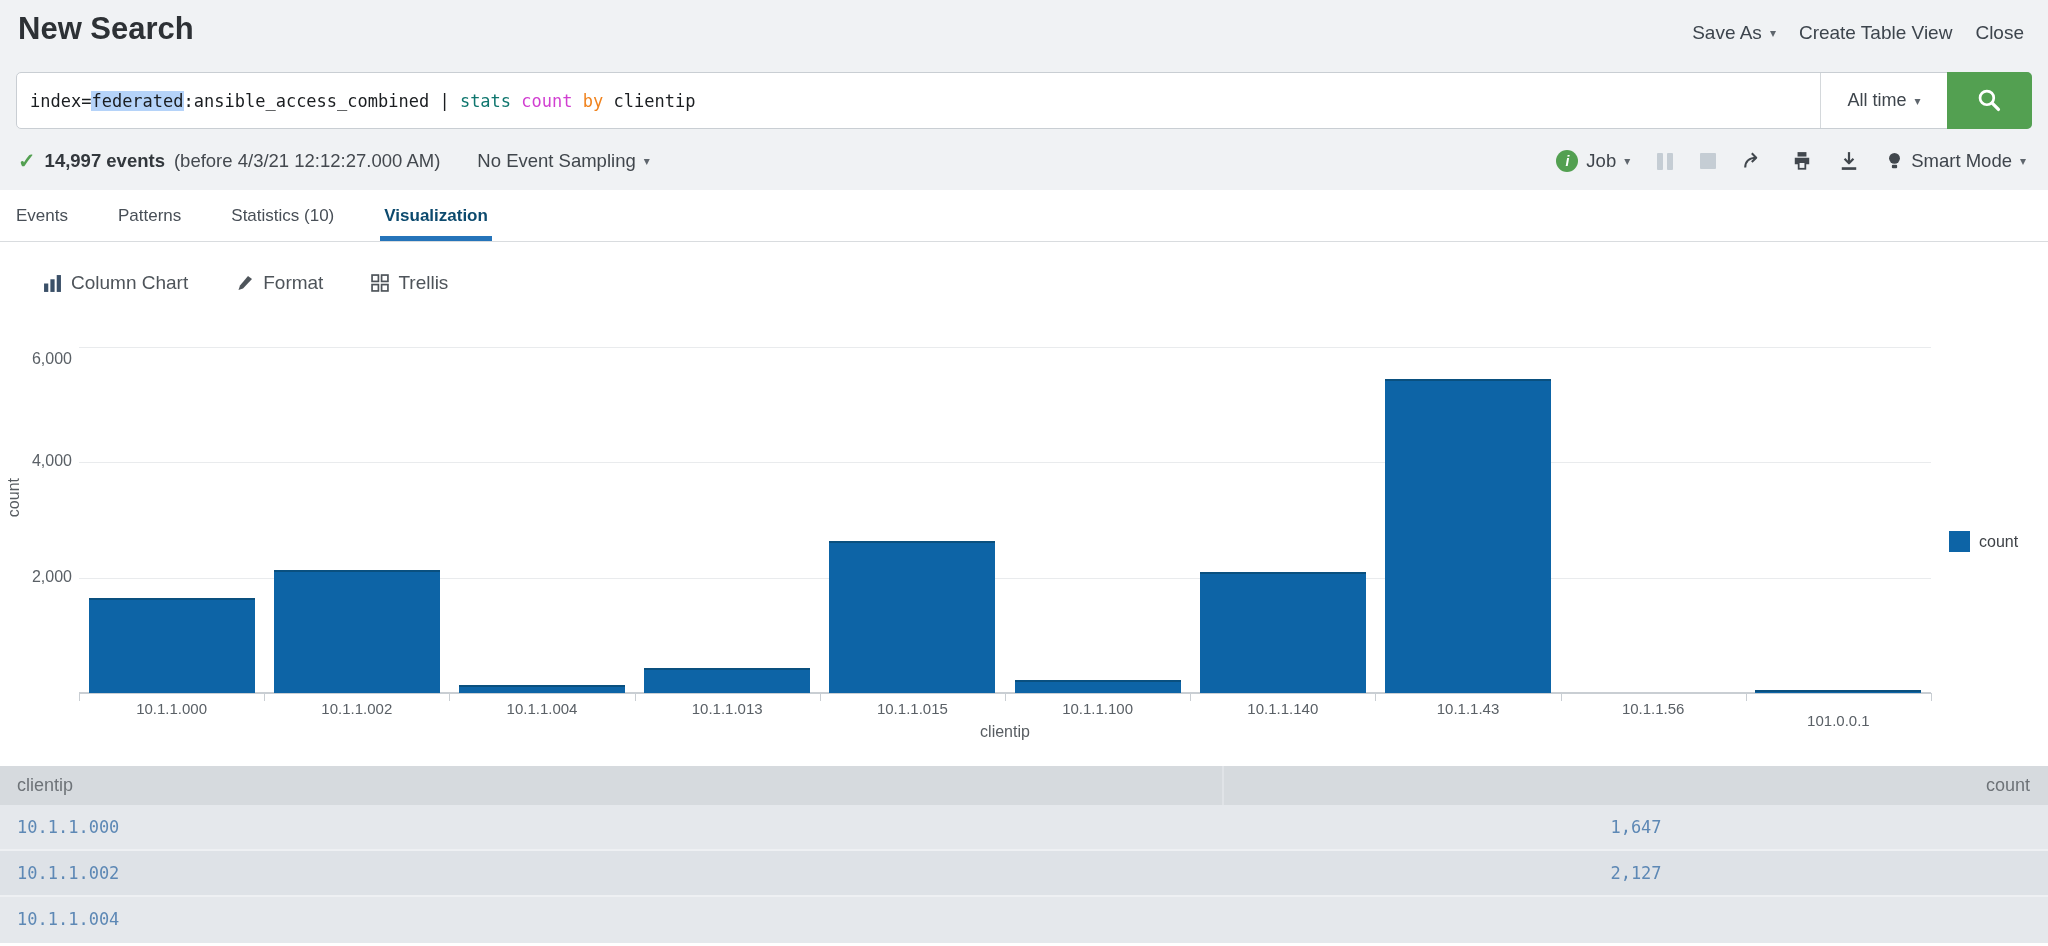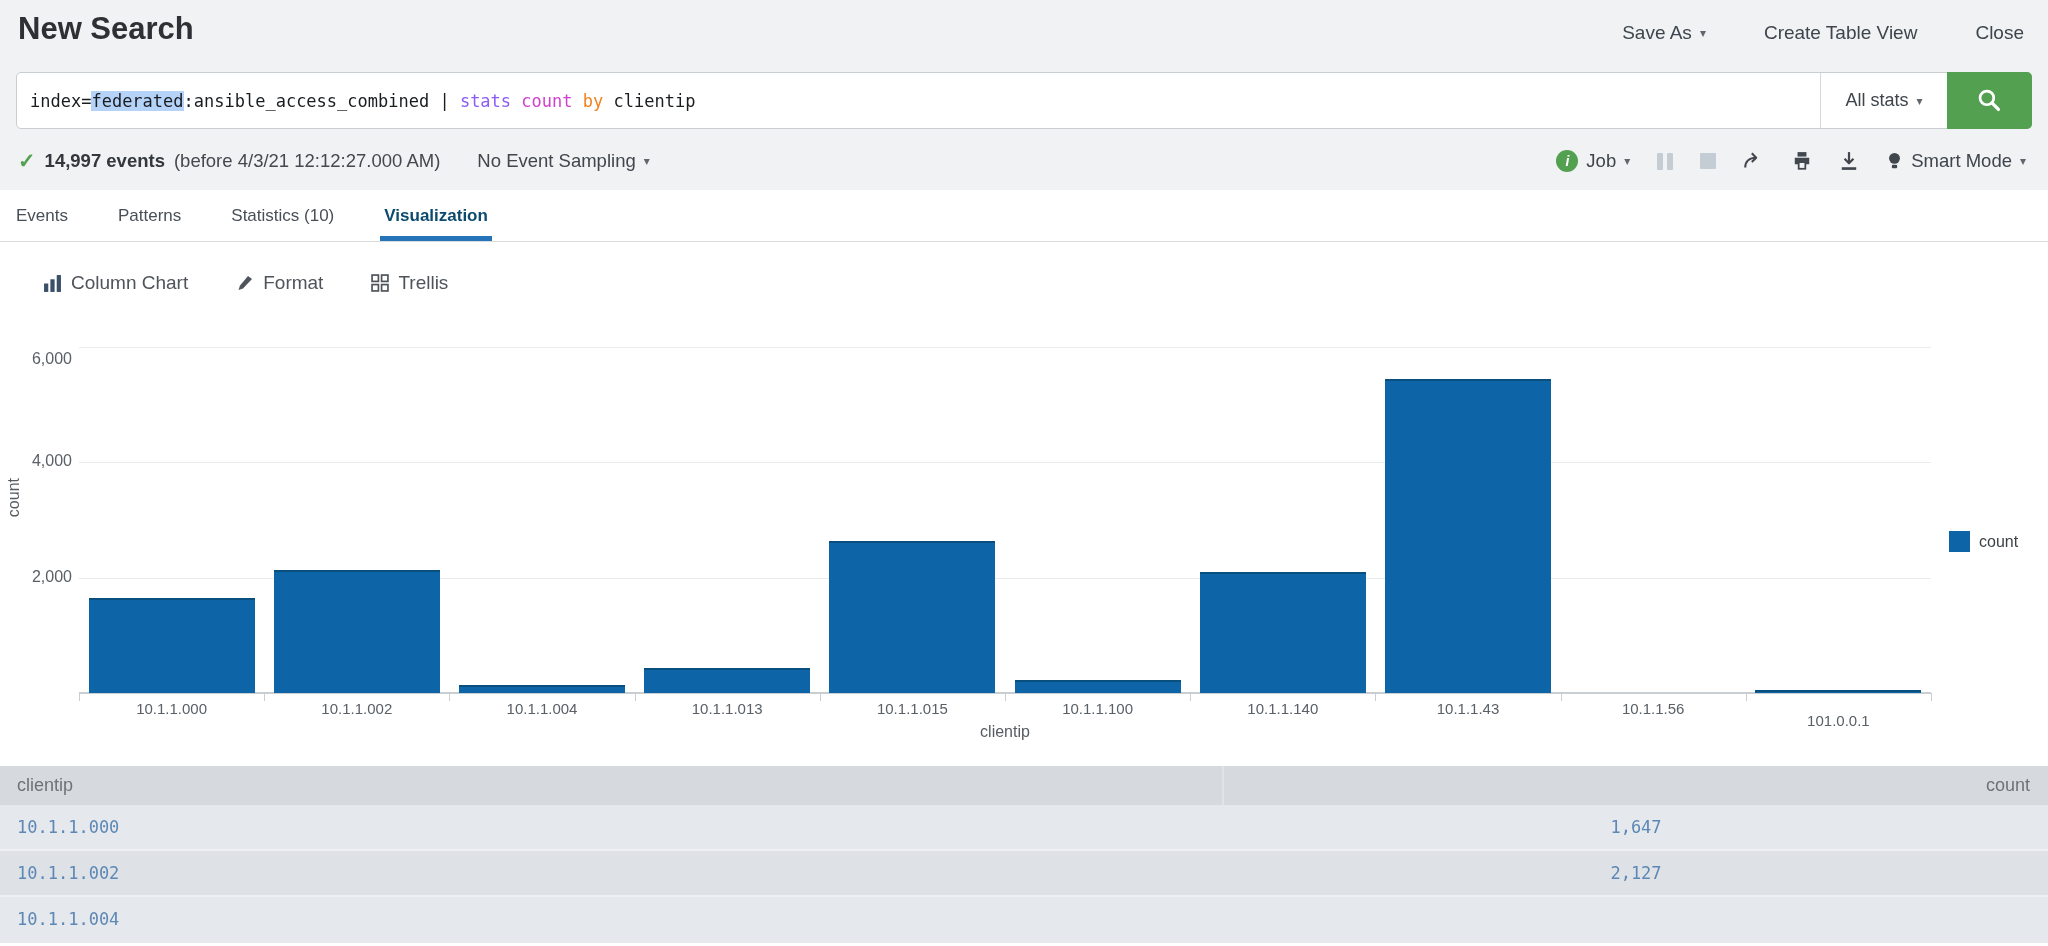--- a/index.html
+++ b/index.html
@@ -3,33 +3,33 @@
 <meta charset="utf-8">
 <style>
   html,body{margin:0;padding:0;}
   body{width:2048px;height:946px;background:#fff;font-family:"Liberation Sans",sans-serif;
        -webkit-font-smoothing:antialiased;}
   .screen{position:relative;width:2048px;height:946px;overflow:hidden;background:#fff;}
 
   
   .topbar{position:absolute;left:0;top:0;width:2048px;height:190px;background:#f0f2f4;}
   .page-title{position:absolute;left:18px;top:11px;margin:0;font-size:31px;font-weight:bold;color:#2d3135;}
-  .header-actions{position:absolute;right:24px;top:22px;display:flex;gap:58px;align-items:center;
+  .header-actions{position:absolute;right:24px;top:22px;display:flex;gap:23px;align-items:center;
        font-size:19px;color:#3d454d;}
   .header-actions .hact{display:flex;align-items:center;gap:8px;cursor:pointer;}
 
   .caret{font-size:12px;color:#5f666d;line-height:1;}
 
   
   .search-row{position:absolute;left:16px;top:72px;width:2016px;height:57px;display:flex;
        background:#fff;border:1px solid #c9ced3;border-radius:5px;box-sizing:border-box;}
   .query{flex:1;display:flex;align-items:center;padding-left:13px;
        font-family:"DejaVu Sans Mono","Liberation Mono",monospace;font-size:17px;color:#1a1d20;white-space:pre;}
   .seg-selected{background:#b5d3f9;}
-  .seg-command{color:#8b5cf6;}
+  .seg-command{color:#0f766e;}
   .seg-function{color:#d13fd1;}
   .seg-keyword{color:#f0831e;}
   .time-picker{width:126px;border-left:1px solid #d4d8db;display:flex;align-items:center;
        justify-content:center;gap:8px;font-size:18px;color:#3e454c;cursor:pointer;}
   .search-btn{width:85px;margin:-1px -1px -1px 0;border:none;border-radius:0 5px 5px 0;
        background:var(--green,#53a051);display:flex;align-items:center;justify-content:center;cursor:pointer;}
 
   
   .status-row{position:absolute;left:18px;top:140px;right:22px;height:42px;display:flex;
        justify-content:space-between;align-items:center;}
@@ -103,21 +103,21 @@
           <span>Create Table View</span>
         </div>
         <div class="hact">
           <span>Close</span>
         </div>
       </div>
 
     <div class="search-row">
       <div class="query" id="query"><span class="seg-plain">index=</span><span class="seg-selected">federated</span><span class="seg-plain">:ansible_access_combined | </span><span class="seg-command">stats</span><span class="seg-plain"> </span><span class="seg-function">count</span><span class="seg-plain"> </span><span class="seg-keyword">by</span><span class="seg-plain"> clientip</span></div>
       <div class="time-picker">
-        <span>All stats</span>
+        <span>All time</span>
         <span class="caret">▾</span>
       </div>
       <button class="search-btn">
         <svg width="27" height="27" viewBox="0 0 26 26">
           <circle cx="10.5" cy="10.5" r="6.6" fill="none" stroke="#ffffff" stroke-width="2.6"></circle>
           <line x1="15.6" y1="15.6" x2="21.6" y2="21.6" stroke="#ffffff" stroke-width="3.2" stroke-linecap="round"></line>
         </svg>
       </button>
     </div>
 

